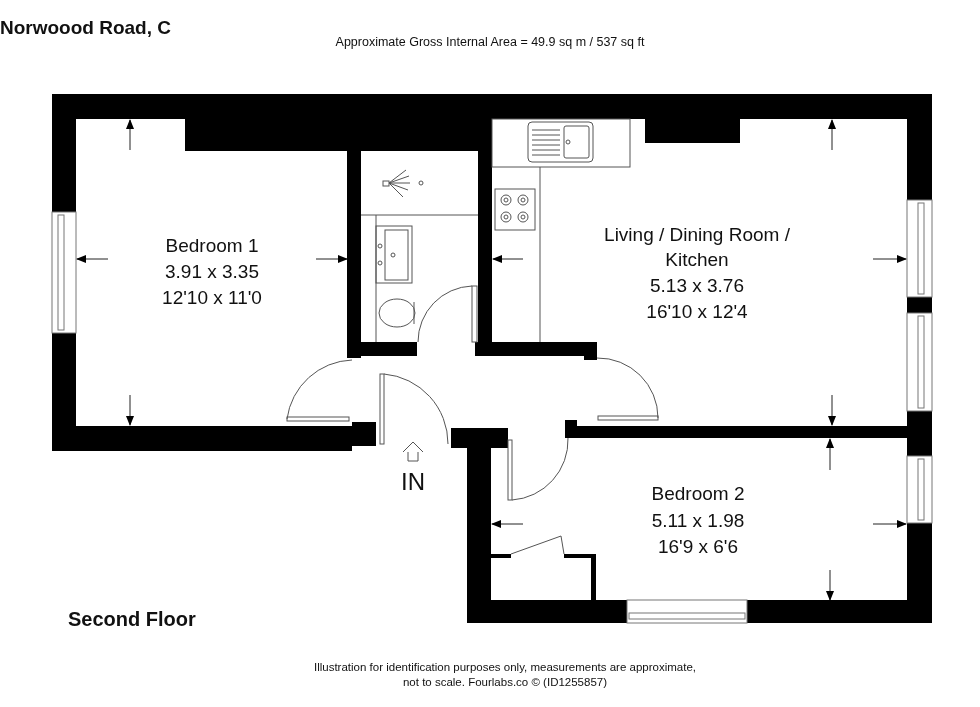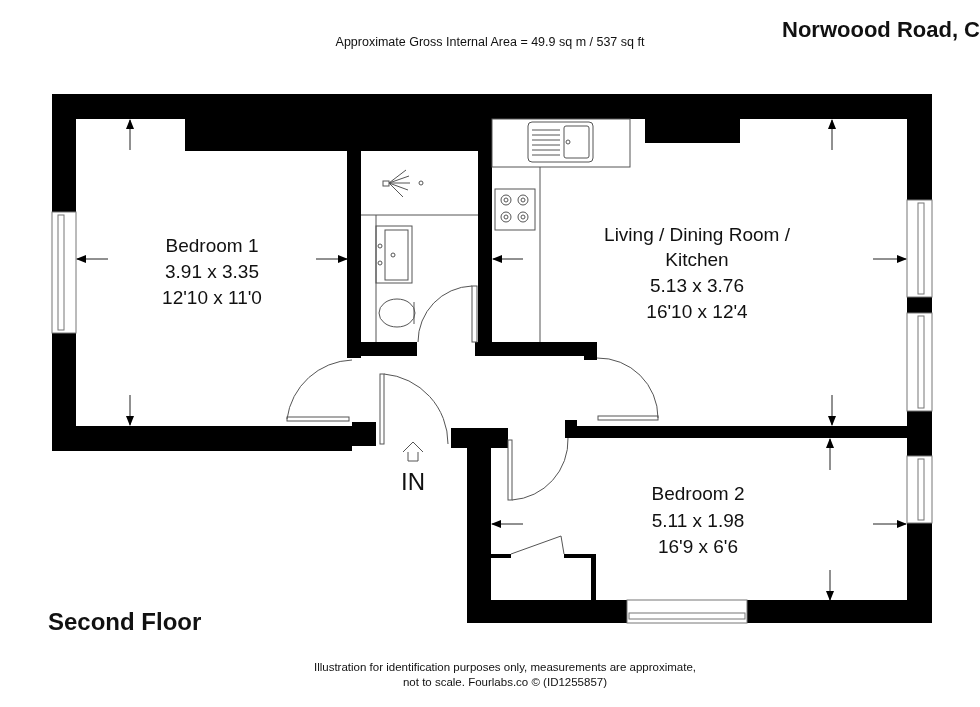--- a/index.html
+++ b/index.html
@@ -1,19 +1,19 @@
 <!DOCTYPE html>
 <html><head>
 <meta charset="utf-8">
 <style>
   html,body{margin:0;padding:0;background:#fff;}
   body{width:980px;height:707px;position:relative;overflow:hidden;font-family:"Liberation Sans",sans-serif;color:#111;}
-  .title{position:absolute;left:0;width:980px;top:17px;text-align:right;font-weight:bold;font-size:22px;}
+  .title{position:absolute;left:0;width:980px;top:17px;text-align:left;font-weight:bold;font-size:19px;}
   .subtitle{position:absolute;left:0;width:980px;top:35px;text-align:center;font-size:12.5px;}
-  .floor-label{position:absolute;left:48px;top:608px;font-weight:bold;font-size:24px;}
+  .floor-label{position:absolute;left:68px;top:608px;font-weight:bold;font-size:20px;}
   .disclaimer{position:absolute;left:0;width:1010px;top:660px;text-align:center;font-size:11.5px;line-height:15px;}
   svg{position:absolute;left:0;top:0;}
   .room-text{font-family:"Liberation Sans",sans-serif;font-size:19px;fill:#111;text-anchor:middle;}
   .in-text{font-family:"Liberation Sans",sans-serif;font-size:24px;fill:#111;text-anchor:middle;}
 </style>
 </head>
 <body>
 
 <div class="title">Norwoood Road, C</div>
 <div class="subtitle">Approximate Gross Internal Area = 49.9 sq m / 537 sq ft</div>

